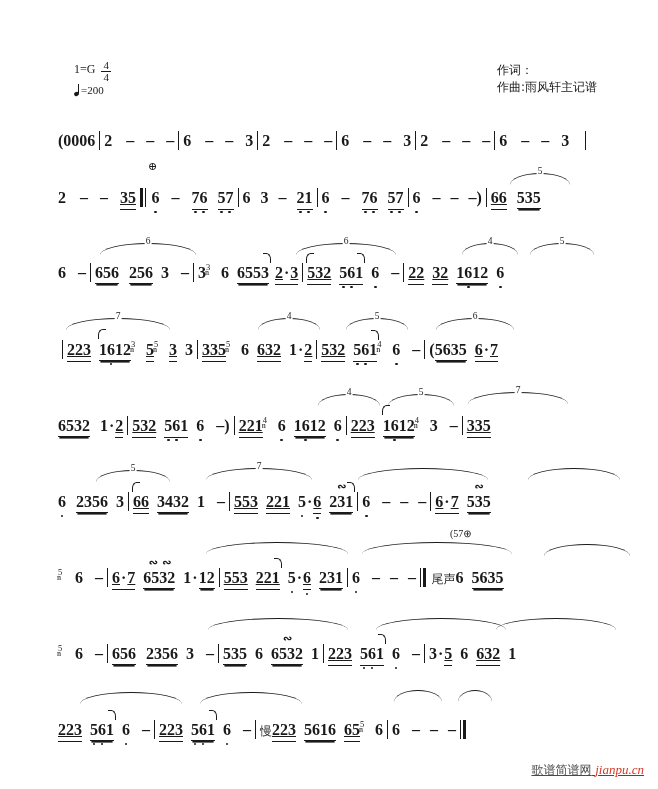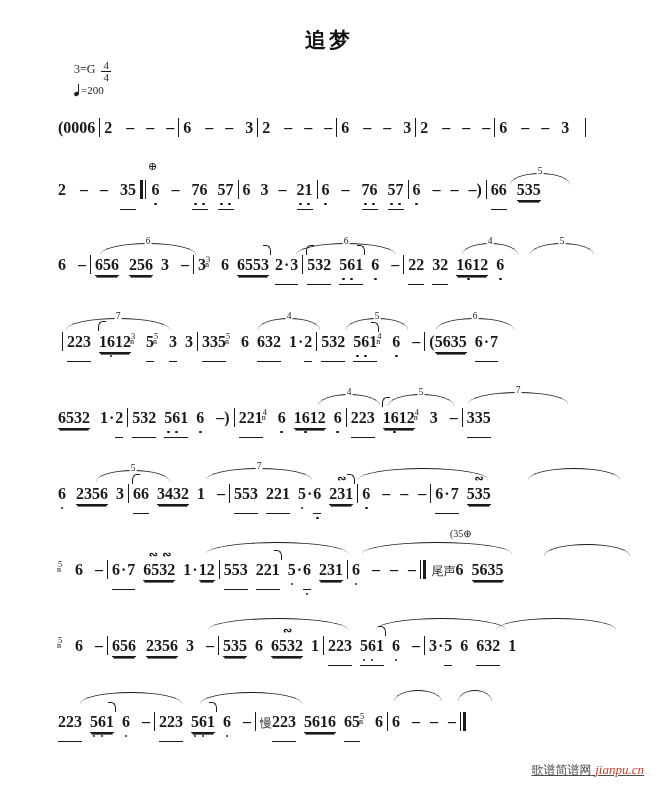--- a/index.html
+++ b/index.html
@@ -83,21 +83,21 @@
     left: 0; bottom: 0;
     white-space: nowrap;
     font-size: 16px;
     font-family: "Liberation Serif", "DejaVu Serif", serif;
     font-weight: 700;
     letter-spacing: 0px;
   }
   
   .n { position: relative; display: inline-block; vertical-align: baseline; }
   
-  .u1 { border-bottom: 1.6px solid #1a1a1a; padding-bottom: 10px; }
+  .u1 { border-bottom: 1.6px solid #1a1a1a; padding-bottom: 2px; text-decoration: underline; }
   .u2 { border-bottom: 1.6px solid #1a1a1a; padding-bottom: 1px; box-shadow: 0 3px 0 -1.4px #1a1a1a; }
   
   .dotlow::after {
     content: "";
     position: absolute;
     left: 50%; margin-left: -1.2px;
     bottom: -6px;
     width: 2.4px; height: 2.4px; border-radius: 50%;
     background: #1a1a1a;
   }
@@ -191,37 +191,40 @@
     white-space: nowrap;
     text-decoration: underline;
   }
   .footer .brand { color: #cf3b2a; font-family: "Liberation Serif", serif; font-style: italic; font-size: 13px;}
 </style>
 </head>
 <body>
 
 <div class="sheet">
 
-  <div class="title">追梦</div>
 
   <div class="keyblock">
     <div class="keyrow">
-      <span class="keysig">3=G</span>
+      <span class="keysig">1=G</span>
       <span class="meter">
         <span class="num">4</span>
         <span class="den">4</span>
       </span>
     </div>
     <div class="tempo">
       <span class="qnote"></span><span>=200</span>
     </div>
   </div>
 
-
-  <div class="line" style="top:95px;text-decoration:underline;">
+  <div class="credits">
+    <div class="cn">作词：</div>
+    <div class="cn">作曲:雨风轩主记谱</div>
+  </div>
+
+  <div class="line" style="top:108px;text-decoration:underline;">
     <div class="row" style="bottom:4px;">
       <span class="n">(</span><span class="n">0</span><span class="n">0</span><span class="n">0</span><span class="n">6</span><span class="bar"></span><span class="n">2</span><span class="sp" style="width:14px"></span><span class="dash">–</span><span class="sp" style="width:12px"></span><span class="dash">–</span><span class="sp" style="width:12px"></span><span class="dash">–</span><span class="bar"></span><span class="n">6</span><span class="sp" style="width:14px"></span><span class="dash">–</span><span class="sp" style="width:12px"></span><span class="dash">–</span><span class="sp" style="width:12px"></span><span class="n">3</span><span class="bar"></span><span class="n">2</span><span class="sp" style="width:14px"></span><span class="dash">–</span><span class="sp" style="width:12px"></span><span class="dash">–</span><span class="sp" style="width:12px"></span><span class="dash">–</span><span class="bar"></span><span class="n">6</span><span class="sp" style="width:14px"></span><span class="dash">–</span><span class="sp" style="width:12px"></span><span class="dash">–</span><span class="sp" style="width:12px"></span><span class="n">3</span><span class="bar"></span><span class="n">2</span><span class="sp" style="width:14px"></span><span class="dash">–</span><span class="sp" style="width:12px"></span><span class="dash">–</span><span class="sp" style="width:12px"></span><span class="dash">–</span><span class="bar"></span><span class="n">6</span><span class="sp" style="width:14px"></span><span class="dash">–</span><span class="sp" style="width:12px"></span><span class="dash">–</span><span class="sp" style="width:12px"></span><span class="n">3</span><span class="sp" style="width:12px"></span><span class="bar"></span>
     </div>
   </div>
 
   <div class="line" style="top:168px;">
     <div class="coda" style="left:90px; top:-8px;">⊕</div>
     <div class="slur" style="left:452px; top:5px; width:60px;">
         <span>5</span>
       </div>
@@ -292,21 +295,21 @@
     <div class="slur" style="left:470px; top:-4px; width:92px;"></div>
     <div class="row" style="bottom:4px;">
       <span class="n dotlow">6</span><span class="sp" style="width:10px"></span><span class="n u2">2356</span><span class="sp" style="width:8px"></span><span class="n">3</span><span class="bar"></span><span class="n u1" style="position:relative">66<span class="hook" style="left:-1px;right:auto;border-right:none;border-left:1.3px solid #1a1a1a;border-radius:60% 0 0 0;"></span></span><span class="sp" style="width:8px"></span><span class="n u2">3432</span><span class="sp" style="width:8px"></span><span class="n">1</span><span class="sp" style="width:12px"></span><span class="dash">–</span><span class="bar"></span><span class="n u1">553</span><span class="sp" style="width:8px"></span><span class="n u1">221</span><span class="sp" style="width:8px"></span><span class="n dotlow">5</span><span class="dot-sep">·</span><span class="n u1 dotlow">6</span><span class="sp" style="width:8px"></span><span class="n u2" style="position:relative">231<span class="trill">∾</span><span class="hook"></span></span><span class="bar"></span><span class="n dotlow">6</span><span class="sp" style="width:12px"></span><span class="dash">–</span><span class="sp" style="width:10px"></span><span class="dash">–</span><span class="sp" style="width:10px"></span><span class="dash">–</span><span class="bar"></span><span class="n u1">6<span class="dot-sep">·</span>7</span><span class="sp" style="width:8px"></span><span class="n u2" style="position:relative">535<span class="trill">∾</span></span>
     </div>
   </div>
 
   <div class="line" style="top:548px;">
     <div class="slur" style="left:148px; top:-6px; width:142px;"></div>
     <div class="slur" style="left:304px; top:-6px; width:150px;"></div>
     <div class="slur" style="left:486px; top:-4px; width:86px;"></div>
-    <div class="ann" style="left:392px; top:-20px;">(35⊕</div>
+    <div class="ann" style="left:392px; top:-20px;">(57⊕</div>
     <div class="row" style="bottom:4px;">
       <span class="grace"><span class="gnum">5</span><span class="gcurl">ⁿ</span></span><span class="sp" style="width:8px"></span><span class="n">6</span><span class="sp" style="width:12px"></span><span class="dash">–</span><span class="bar"></span><span class="n u1">6<span class="dot-sep">·</span>7</span><span class="sp" style="width:8px"></span><span class="n u2" style="position:relative">6532<span class="trill" style="left:30%">∾</span><span class="trill" style="left:72%">∾</span></span><span class="sp" style="width:8px"></span><span class="n">1</span><span class="dot-sep">·</span><span class="n u2">12</span><span class="bar"></span><span class="n u1">553</span><span class="sp" style="width:8px"></span><span class="n u1" style="position:relative">221<span class="hook"></span></span><span class="sp" style="width:8px"></span><span class="n dotlow">5</span><span class="dot-sep">·</span><span class="n u1 dotlow">6</span><span class="sp" style="width:8px"></span><span class="n u2">231</span><span class="bar"></span><span class="n dotlow">6</span><span class="sp" style="width:12px"></span><span class="dash">–</span><span class="sp" style="width:10px"></span><span class="dash">–</span><span class="sp" style="width:10px"></span><span class="dash">–</span><span class="barthick"><i></i><i class="t"></i></span><span class="cn">尾声</span><span class="n">6</span><span class="sp" style="width:8px"></span><span class="n u2">5635</span>
     </div>
   </div>
 
   <div class="line" style="top:624px;">
     <div class="slur" style="left:150px; top:-6px; width:140px;"></div>
     <div class="slur" style="left:318px; top:-6px; width:130px;"></div>
     <div class="slur" style="left:438px; top:-6px; width:120px;"></div>
     <div class="row" style="bottom:4px;">

